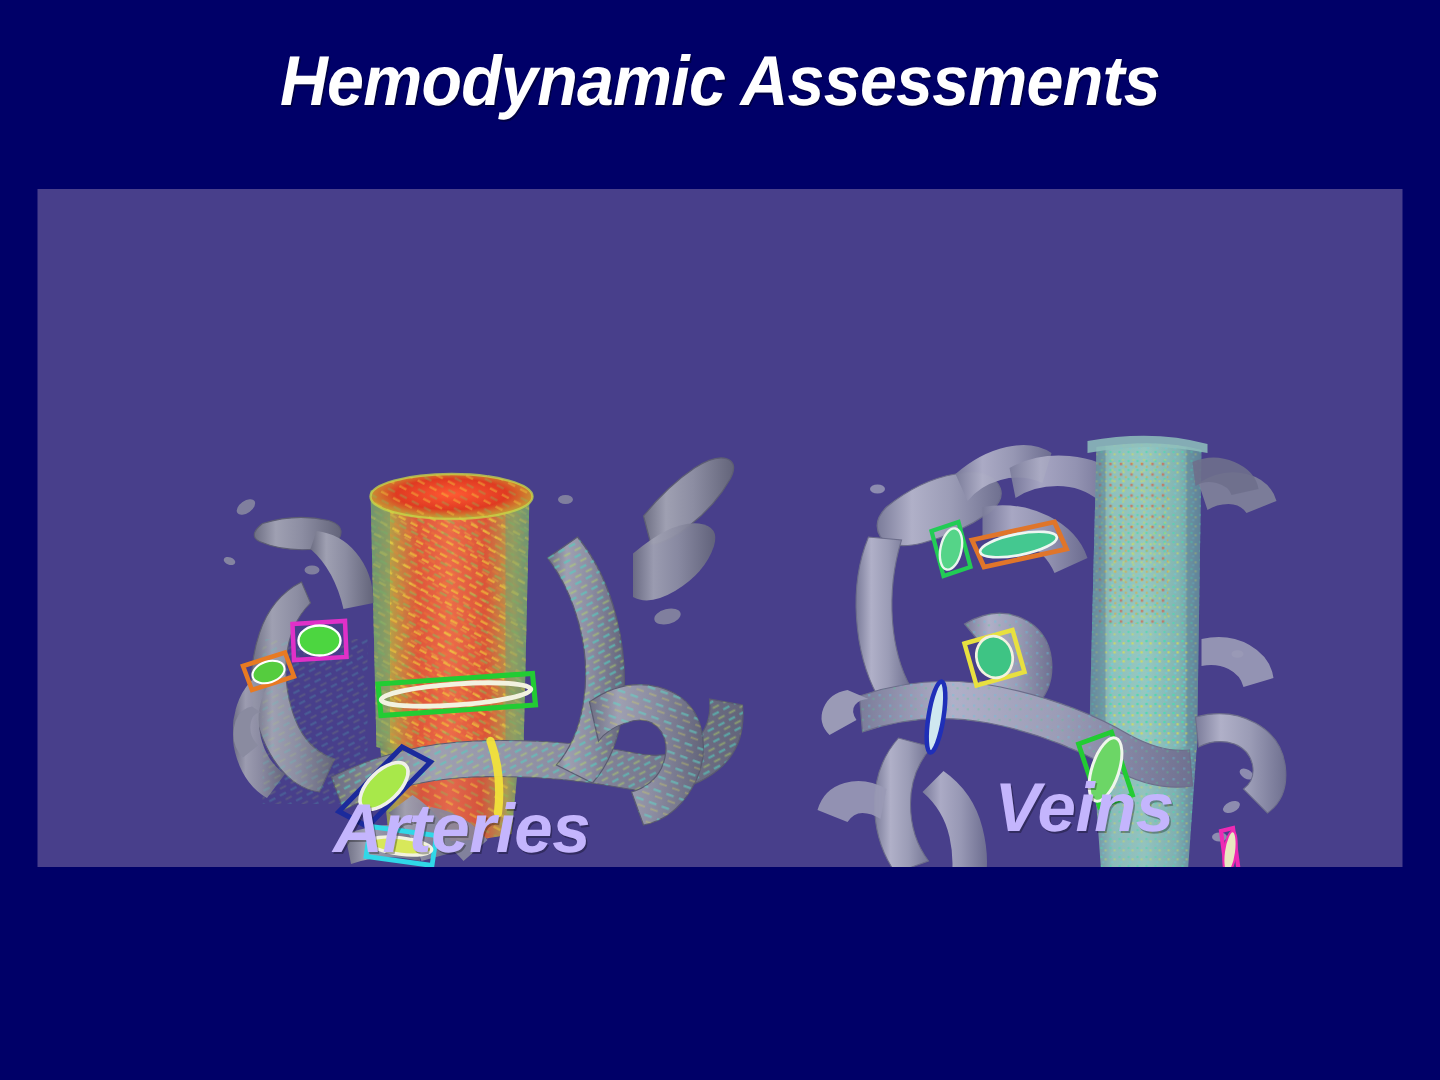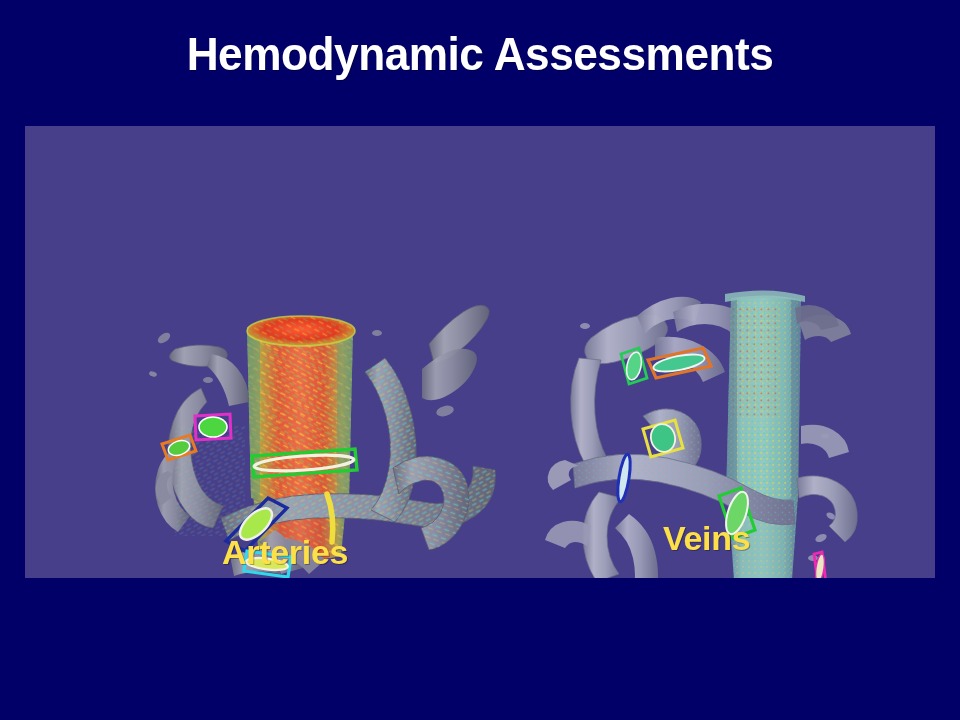--- a/index.html
+++ b/index.html
@@ -1,21 +1,21 @@
 <!DOCTYPE html>
 <html><head>
 <meta charset="utf-8">
 <style>
   html,body{margin:0;padding:0;}
   body{
     width:960px;height:720px;overflow:hidden;
     background:#000068;
     font-family:"Liberation Sans", sans-serif;
   }
-  #slide{position:relative;width:960px;height:576px;}
+  #slide{position:relative;width:960px;height:576px;font-style:italic;}
 
   #slide-title{
     position:absolute;left:0;top:26px;width:960px;
     text-align:center;
     color:#ffffff;
     font-size:47px;
     font-weight:bold;
     letter-spacing:-0.5px;
     transform:scaleX(0.94);
     line-height:56px;
@@ -25,22 +25,22 @@
 
   #figure-panel{
     position:absolute;left:25px;top:126px;width:910px;height:452px;
     background:#483F8B;
     overflow:hidden;
   }
   #figure-panel svg{display:block;}
 
   .panel-caption{
     position:absolute;
-    color:#fde047;
-    font-size:34px;
+    color:#c4b5fd;
+    font-size:46px;
     font-weight:bold;
     letter-spacing:-0.3px;
     line-height:38px;
     white-space:nowrap;
     text-shadow:1px 1px 0 rgba(0,0,0,.30);
   }
   #caption-arteries{left:222px;top:533px;}
   #caption-veins{left:663px;top:519px;}
 </style>
 </head>

